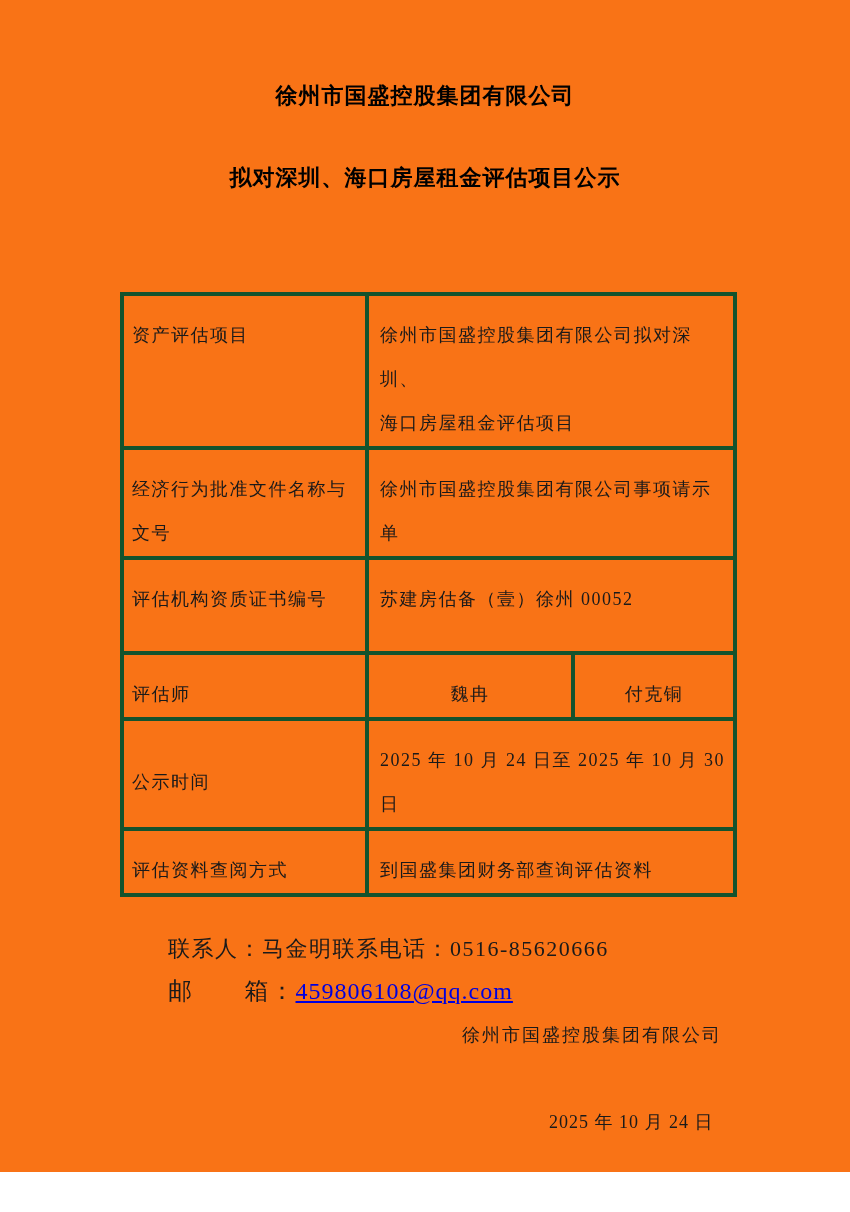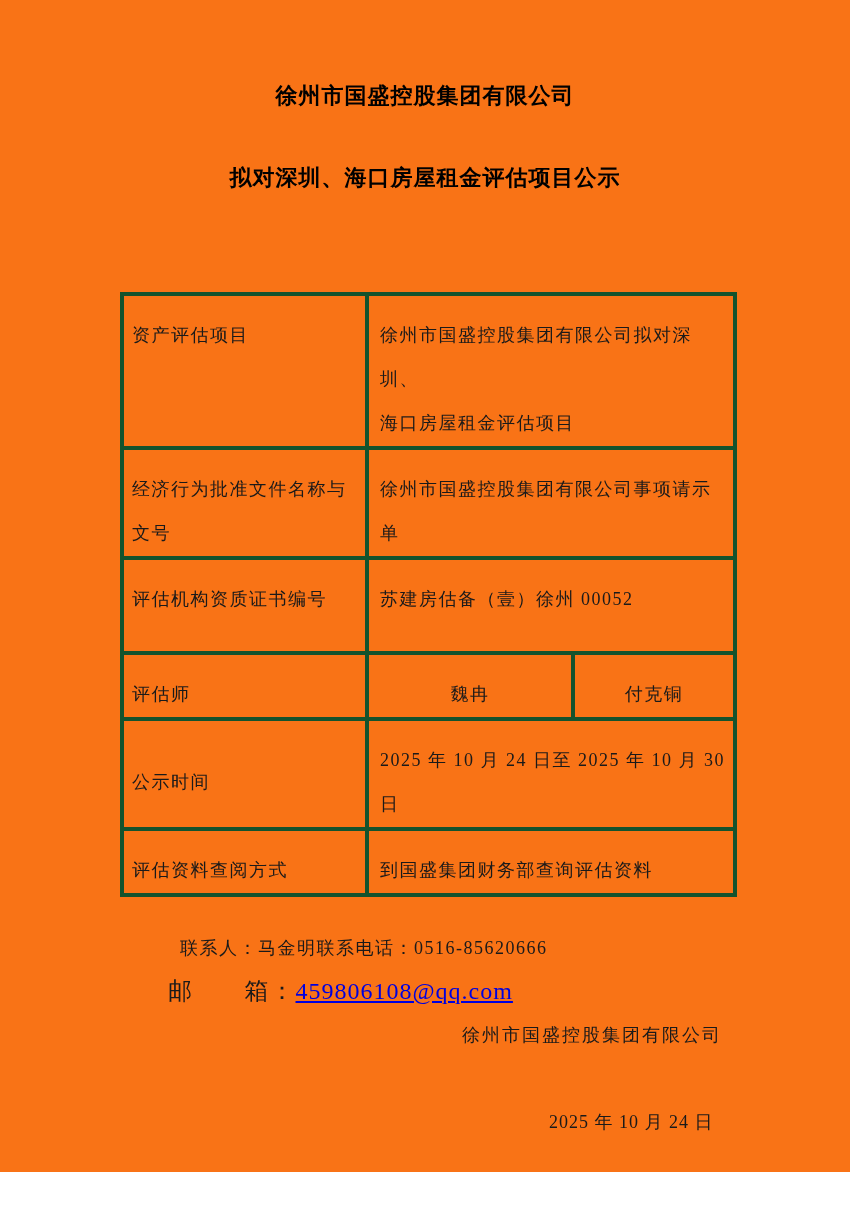--- a/index.html
+++ b/index.html
@@ -76,22 +76,22 @@
   .r5  { height: 95px; }
   .r6  { height: 55px; }
   .r7  { height: 46px; }
   .r8  { height: 46px; }
   .r9  { height: 45px; margin-top: 44px; }
   .r10 { height: 44px; }
 
   .contact-line {
     position: absolute;
     top: 927px;
-    left: 180px;
-    font-size: 18px;
+    left: 168px;
+    font-size: 22px;
     line-height: 43px;
     letter-spacing: 1.5px;
   }
   .email-line {
     position: absolute;
     top: 970px;
     left: 168px;
     font-size: 24px;
     line-height: 43px;
     letter-spacing: 1.5px;

